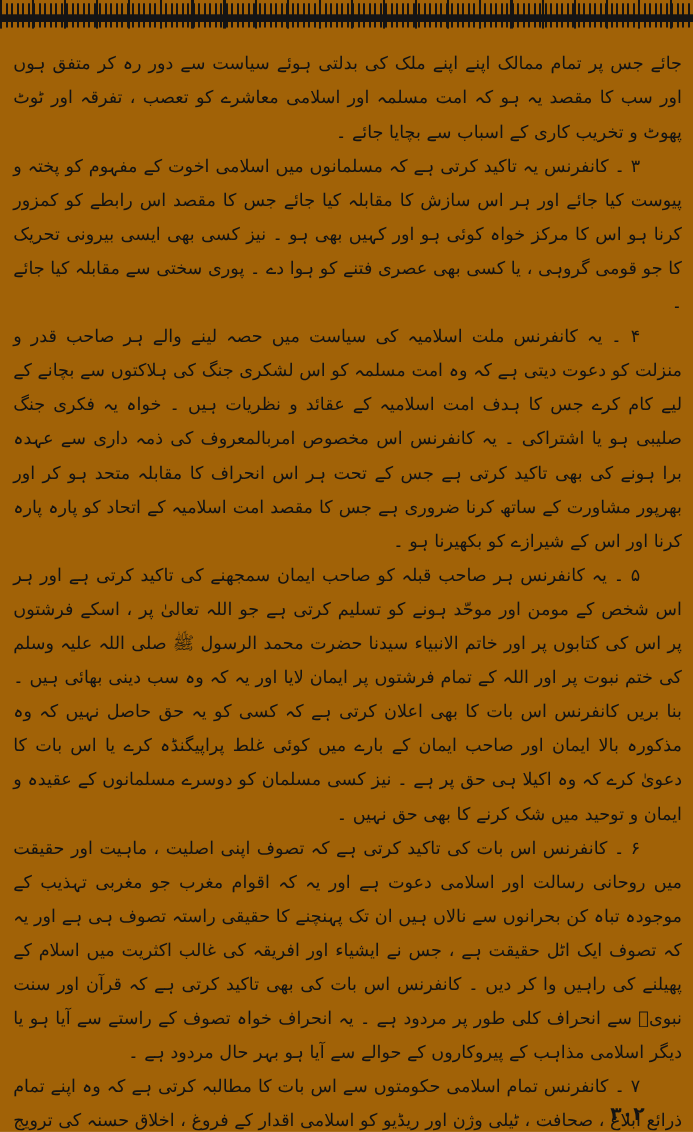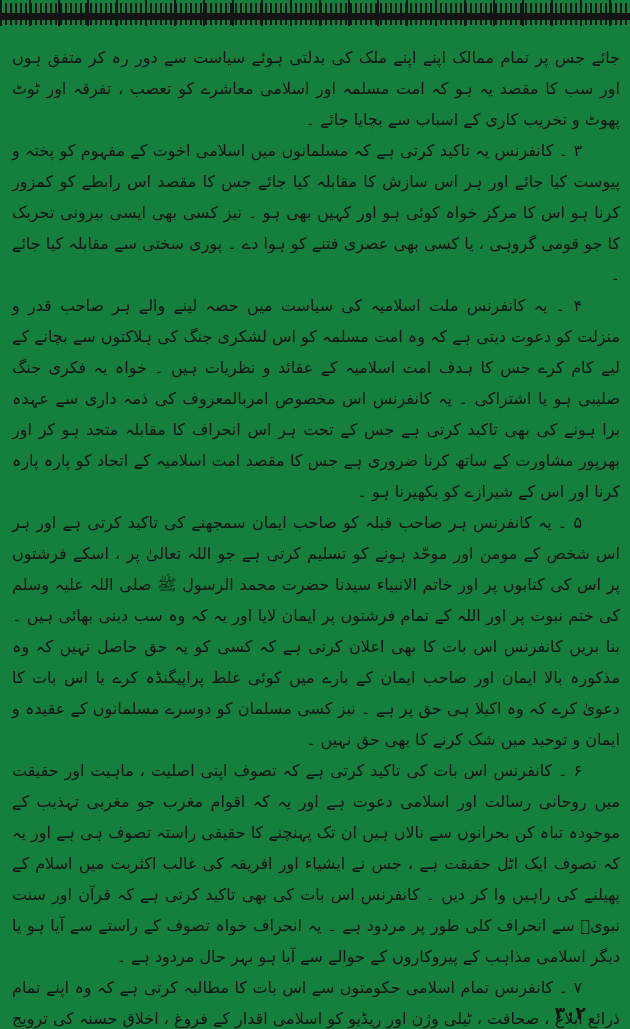--- a/index.html
+++ b/index.html
@@ -5,21 +5,21 @@
   html, body {
     margin: 0;
     padding: 0;
     background: #e8e8e8;
   }
   .page {
     position: relative;
     width: 630px;
     height: 1029px;
     margin: 0 auto;
-    background: #15803d;
+    background: #a16207;
     overflow: hidden;
     font-family: "DejaVu Sans", sans-serif;
     color: #131313;
   }
   
   .ornament-top {
     position: absolute;
     top: 0; left: 0; right: 0;
     height: 26px;
     background:

